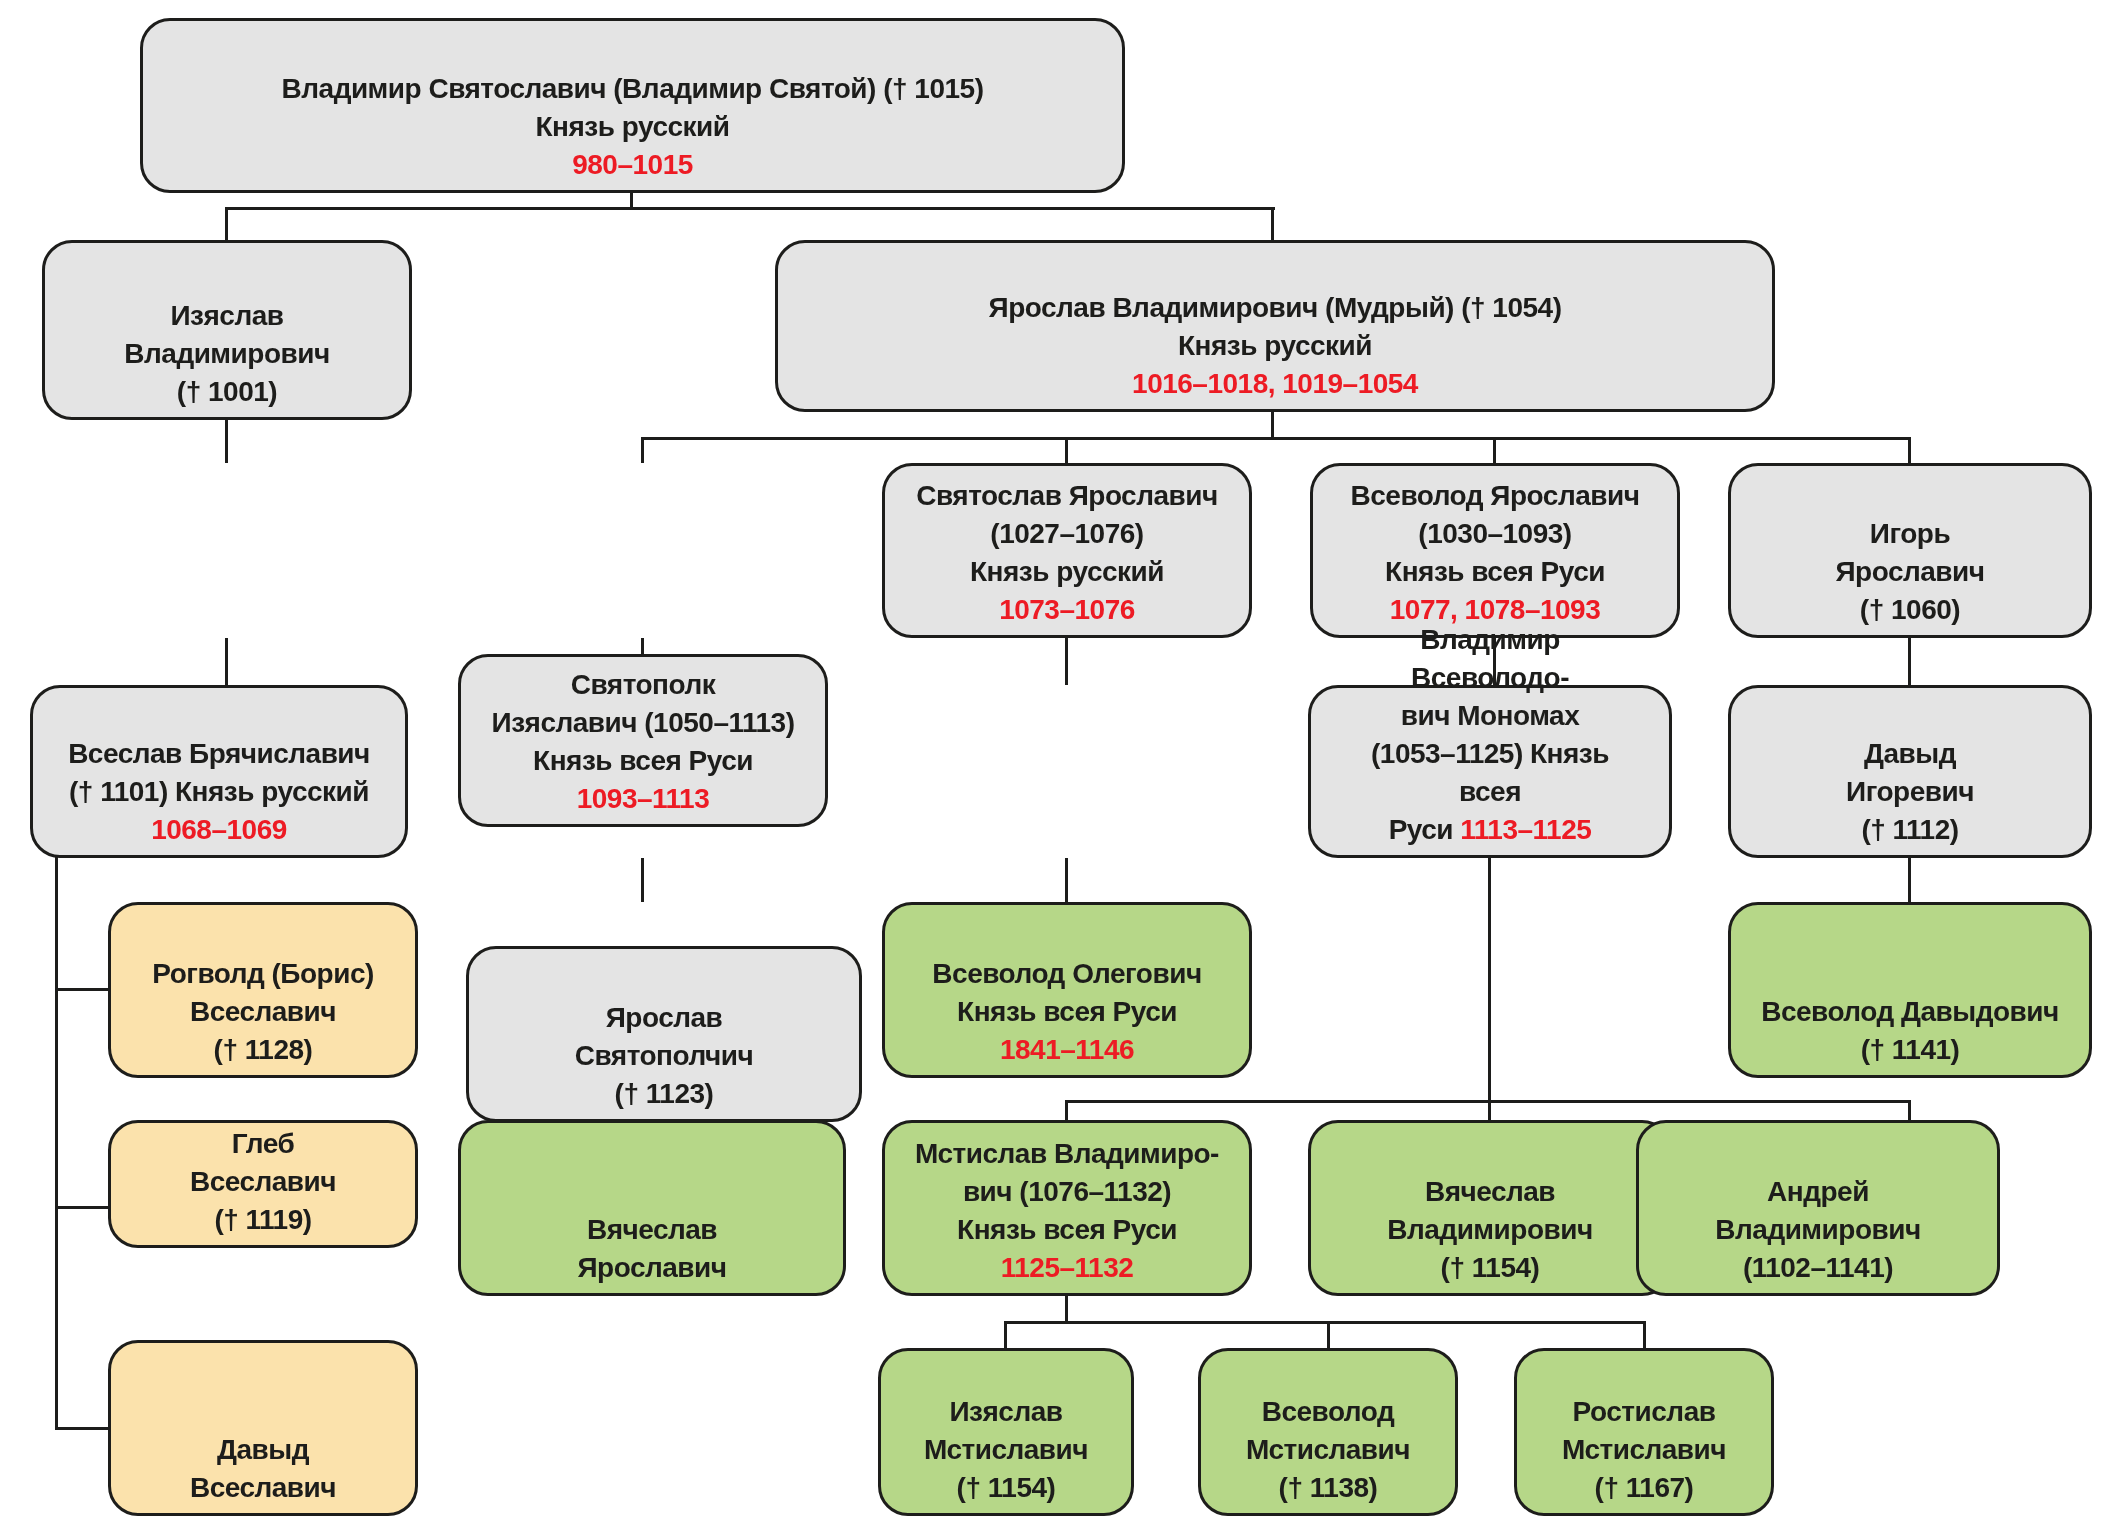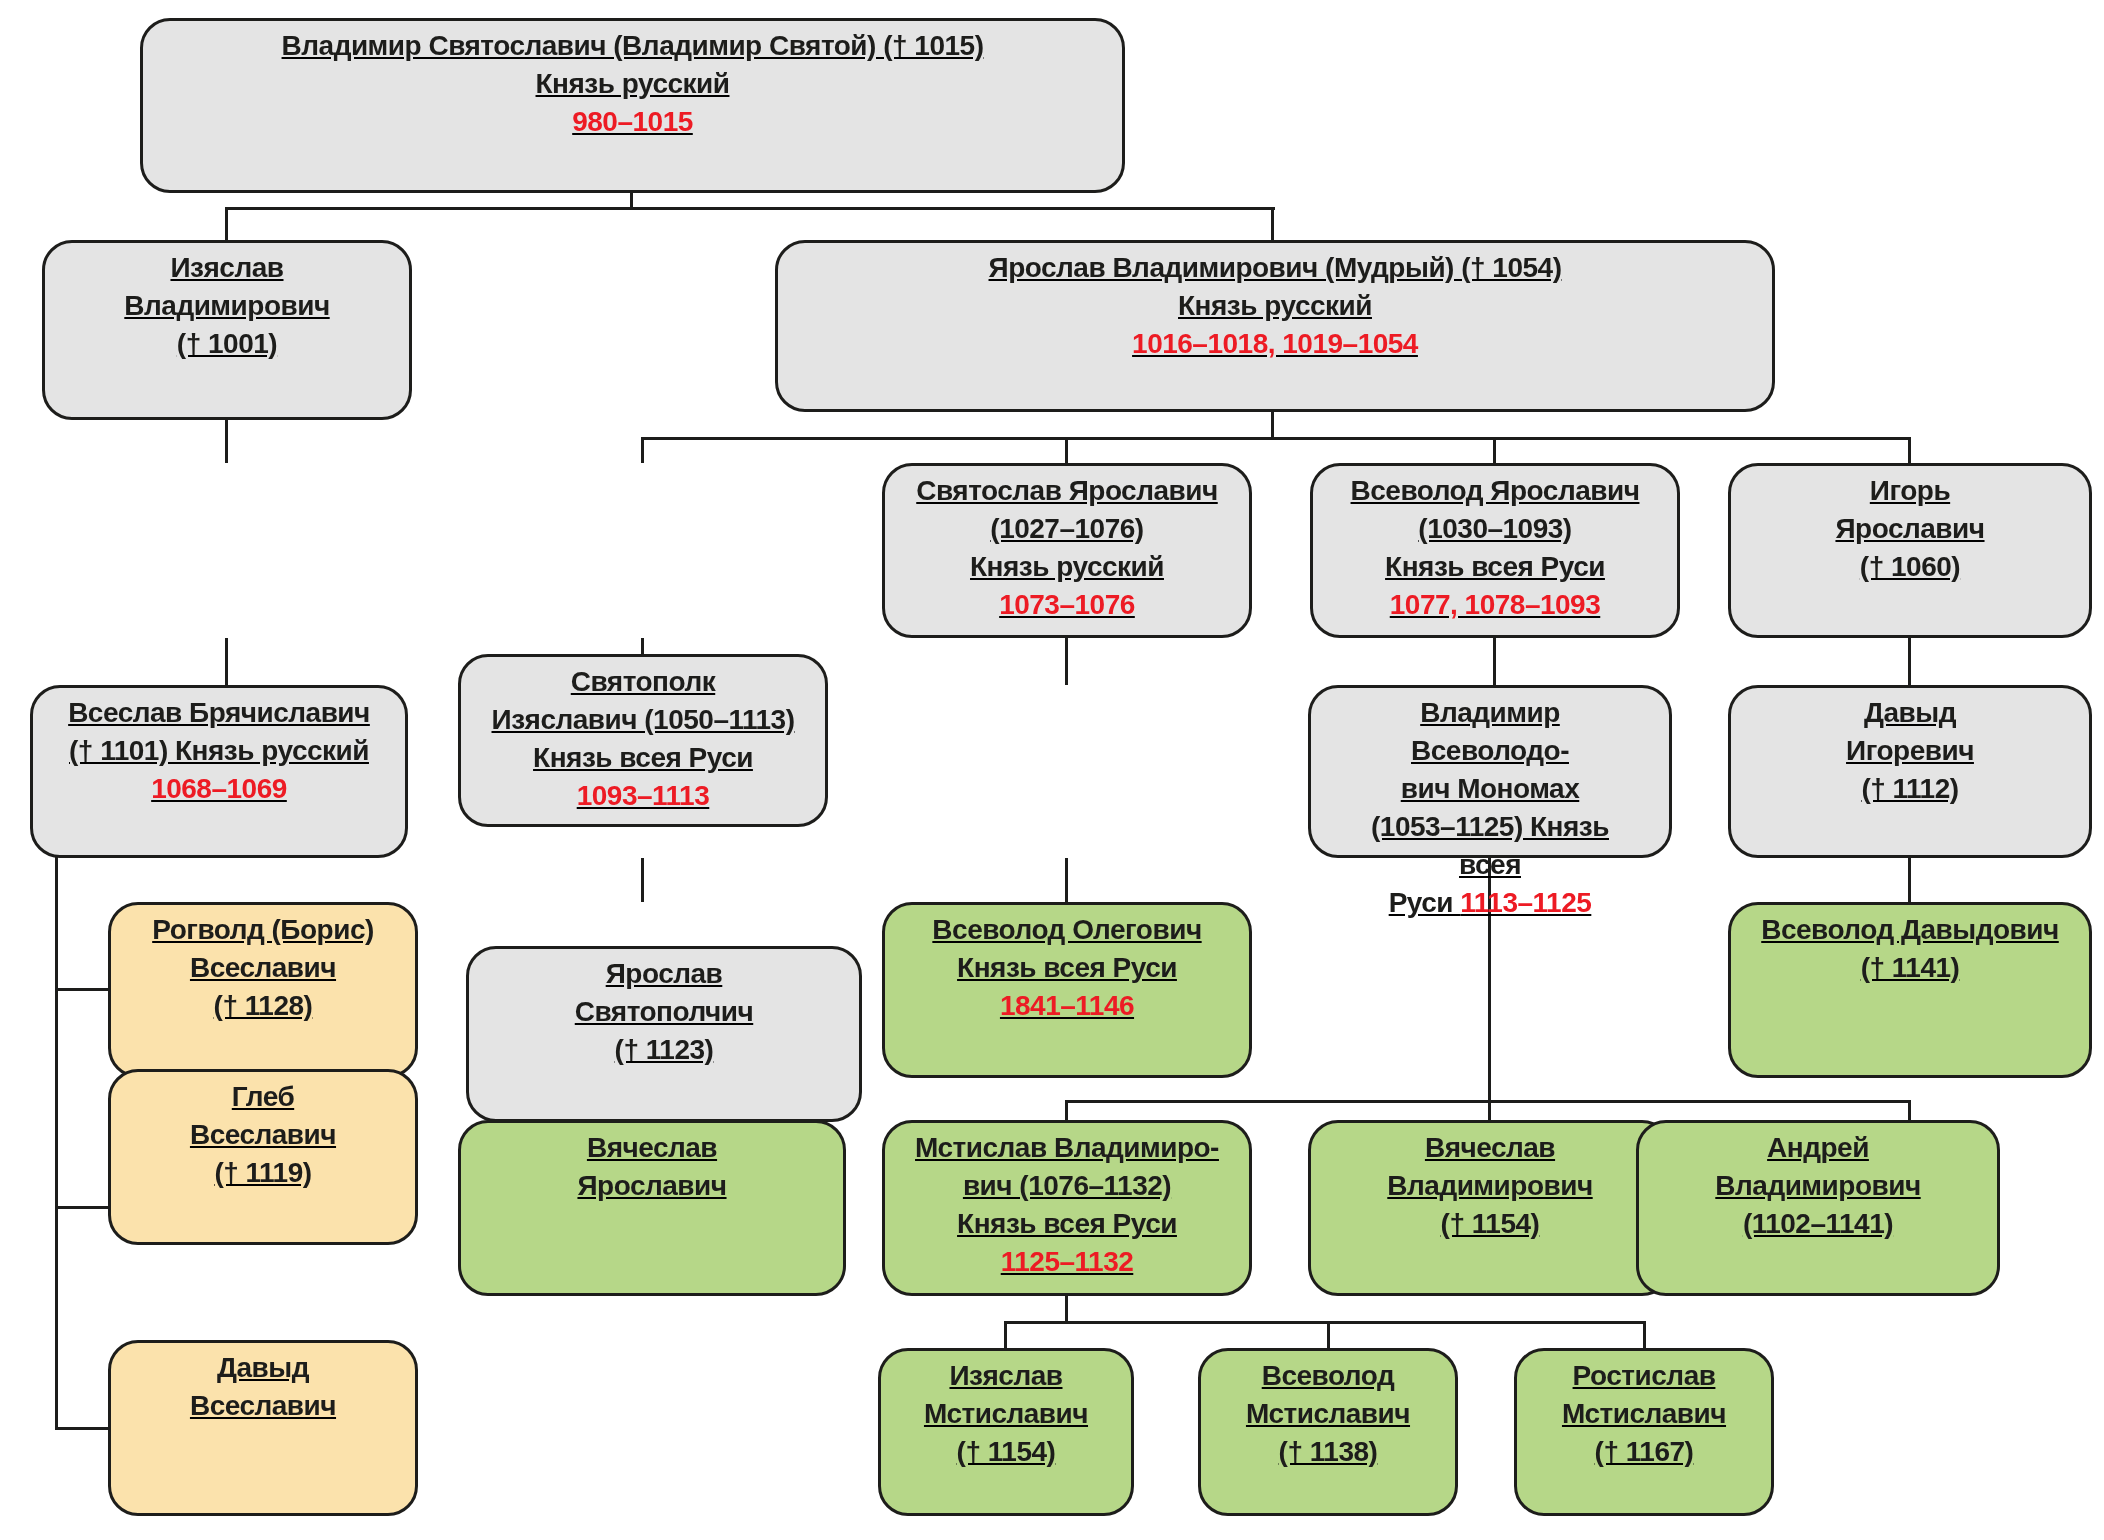--- a/index.html
+++ b/index.html
@@ -8,23 +8,22 @@
   }
   html,body{margin:0;padding:0;}
   body{
     width:2104px;height:1540px;background:var(--background);
     font-family:"Liberation Sans",sans-serif;
   }
   .canvas{position:relative;width:2104px;height:1540px;overflow:hidden;}
   .node{
     position:absolute;box-sizing:border-box;
     border:3.5px solid var(--ink);border-radius:30px;
-    display:flex;align-items:flex-start;justify-content:center;
+    display:flex;align-items:flex-end;justify-content:center;
     padding:6px 29px;
-    text-decoration:underline;
   }
   .txt{
     white-space:pre-line;text-align:center;
     font-weight:bold;font-size:28px;line-height:38px;
     letter-spacing:-0.5px;color:var(--ink);
   }
   .gray{background:var(--box-gray);}
   .orange{background:var(--box-orange);}
   .green{background:var(--box-green);}
   .red{color:var(--red);}
@@ -160,21 +159,21 @@
     <div class="txt"><span>Всеволод Олегович
 Князь всея Руси
 </span><span class="red">1841–1146</span></div>
   </div>
 
   <div class="node green" style="left:1728px;top:902px;width:364px;height:176px">
     <div class="txt"><span>Всеволод Давыдович
 († 1141)</span></div>
   </div>
 
-  <div class="node orange" style="left:108px;top:1069px;width:310px;height:176px">
+  <div class="node orange" style="left:108px;top:1120px;width:310px;height:128px">
     <div class="txt"><span>Глеб
 Всеславич
 († 1119)</span></div>
   </div>
 
   <div class="node green" style="left:458px;top:1120px;width:388px;height:176px">
     <div class="txt"><span>Вячеслав
 Ярославич</span></div>
   </div>
 

